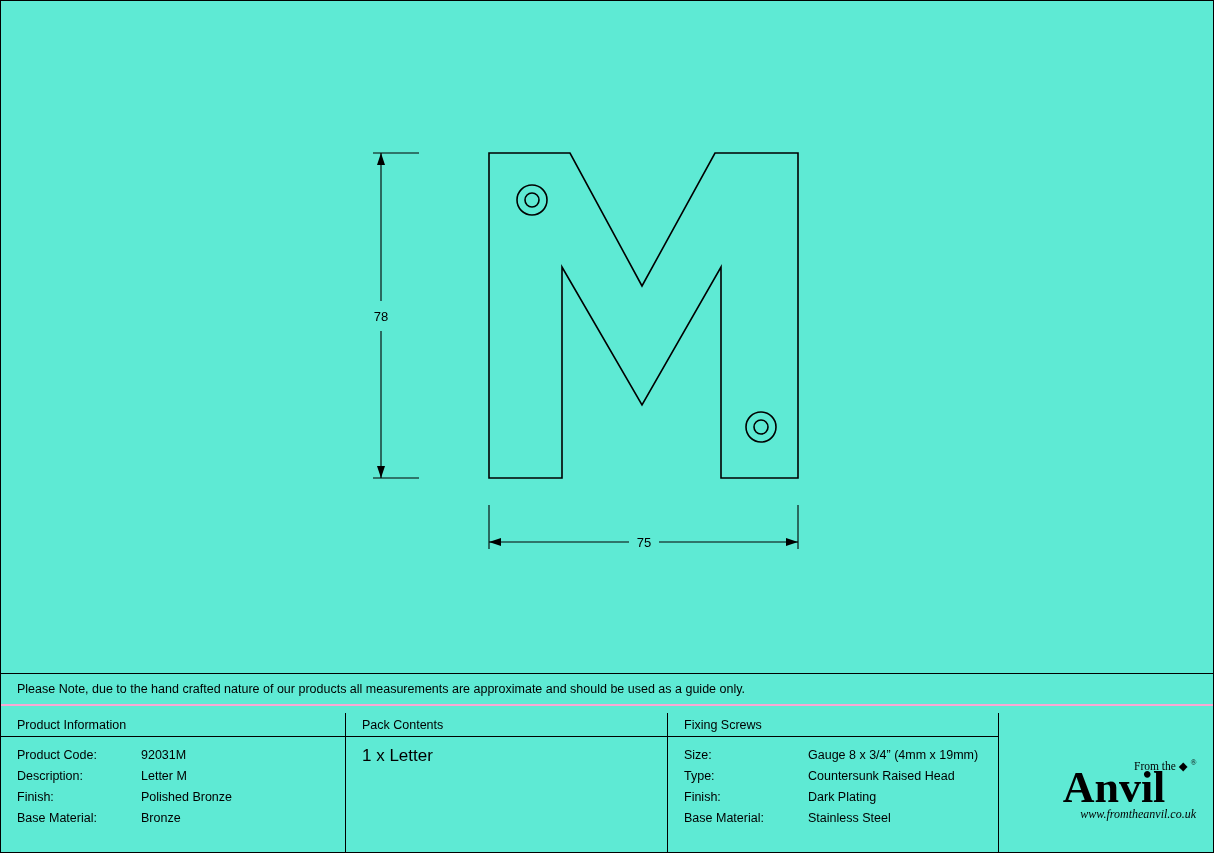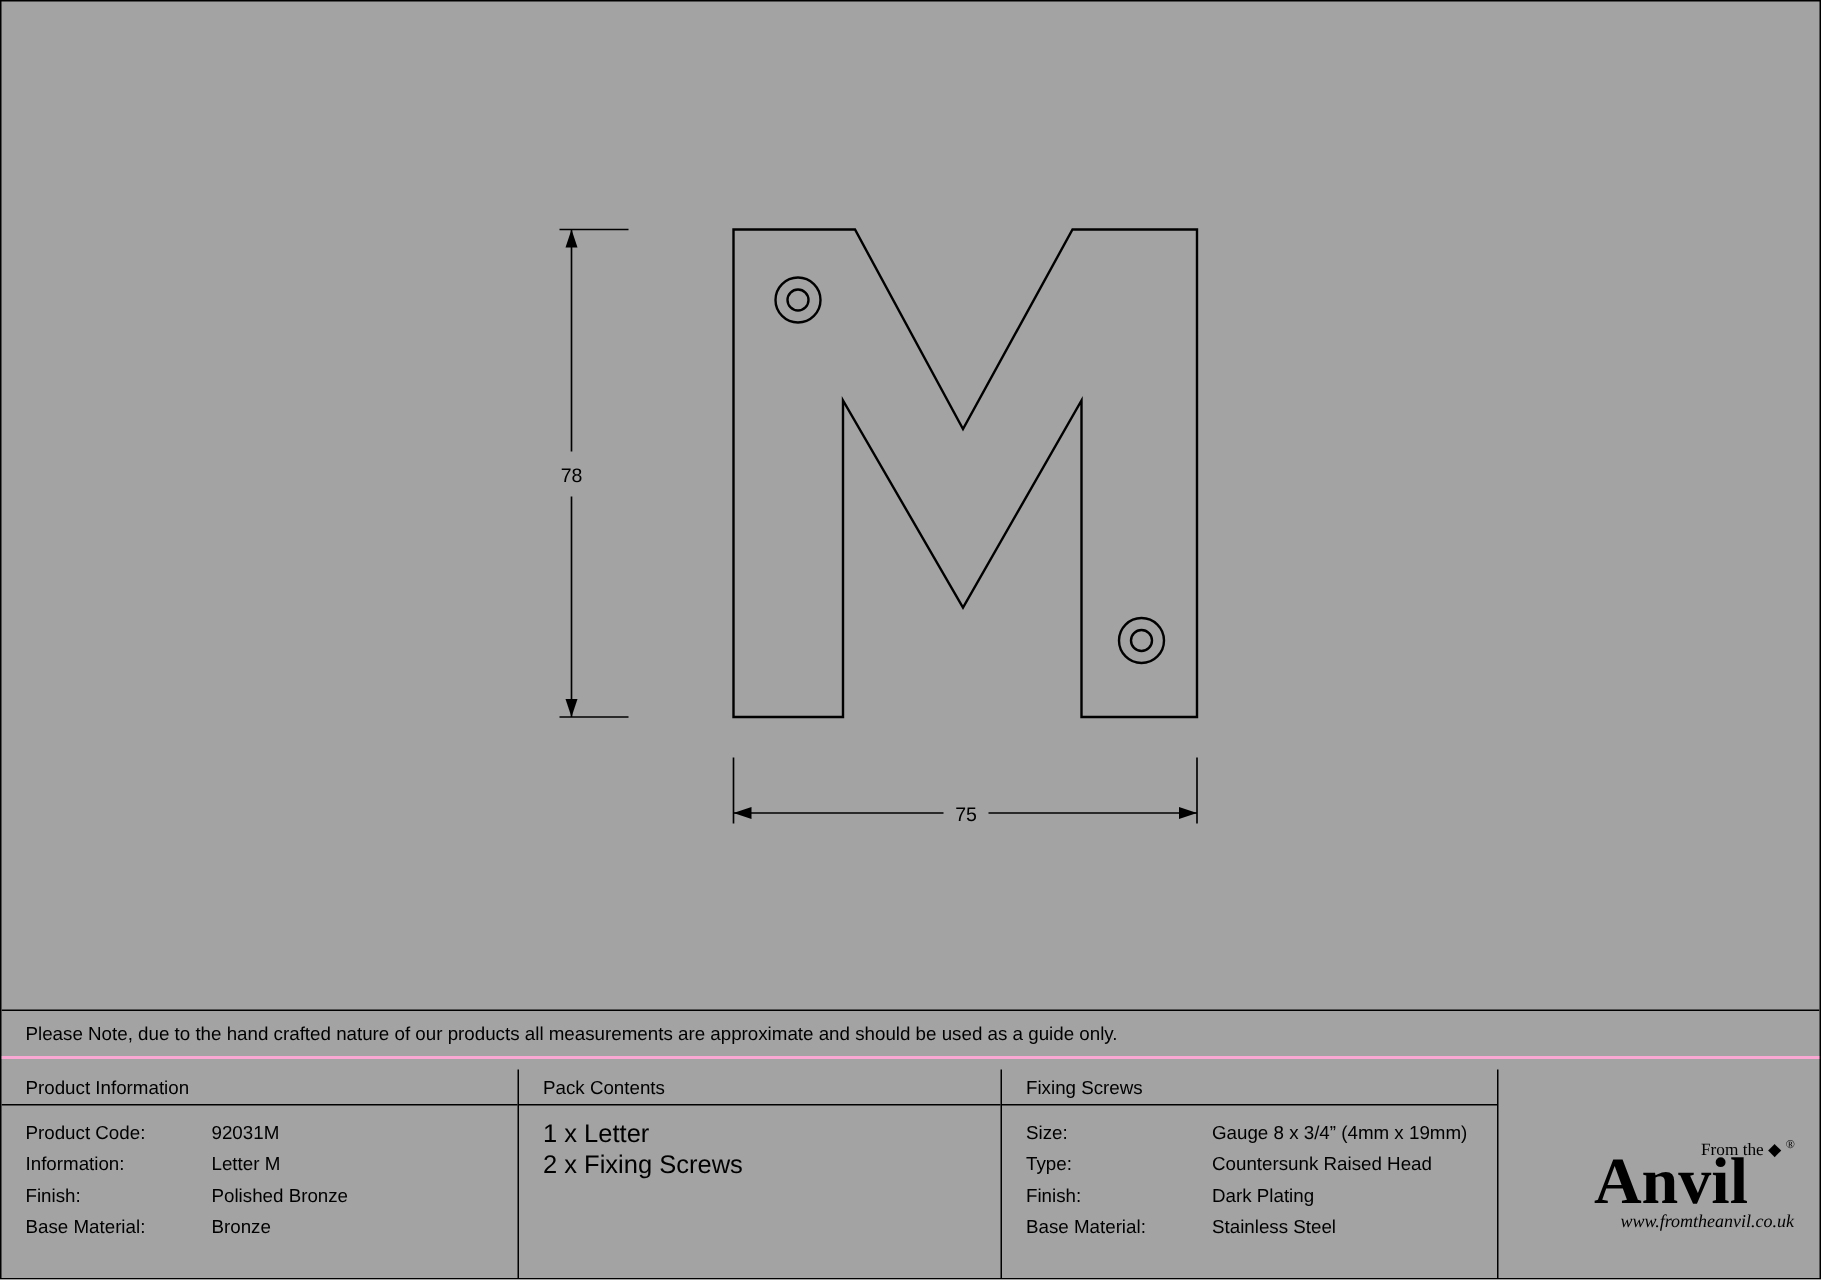--- a/index.html
+++ b/index.html
@@ -6,21 +6,21 @@
   html, body {
     margin: 0;
     padding: 0;
     background: #ffffff;
     font-family: "Liberation Sans", sans-serif;
   }
   .sheet {
     position: relative;
     width: 1214px;
     height: 853px;
-    background: #a3a3a3;
+    background: #5eead4;
     border: 1px solid #000000;
     overflow: hidden;
   }
 
   
   .drawing {
     position: absolute;
     left: 0; top: 0;
     width: 1212px;
     height: 672px;
@@ -191,39 +191,38 @@
   <div class="table-row">
 
     <div class="col product">
       <div class="col-header">Product Information</div>
       <div class="col-body">
         <div class="kv">
           <span class="k">Product Code:</span>
           <span class="v">92031M</span>
         </div>
         <div class="kv">
-          <span class="k">Information:</span>
+          <span class="k">Description:</span>
           <span class="v">Letter M</span>
         </div>
         <div class="kv">
           <span class="k">Finish:</span>
           <span class="v">Polished Bronze</span>
         </div>
         <div class="kv">
           <span class="k">Base Material:</span>
           <span class="v">Bronze</span>
         </div>
       </div>
     </div>
 
     <div class="col pack">
       <div class="col-header">Pack Contents</div>
       <div class="col-body">
         <div class="plain">1 x Letter</div>
-        <div class="plain">2 x Fixing Screws</div>
       </div>
     </div>
 
     <div class="col screws">
       <div class="col-header">Fixing Screws</div>
       <div class="col-body">
         <div class="kv">
           <span class="k">Size:</span>
           <span class="v">Gauge 8 x 3/4” (4mm x 19mm)</span>
         </div>

